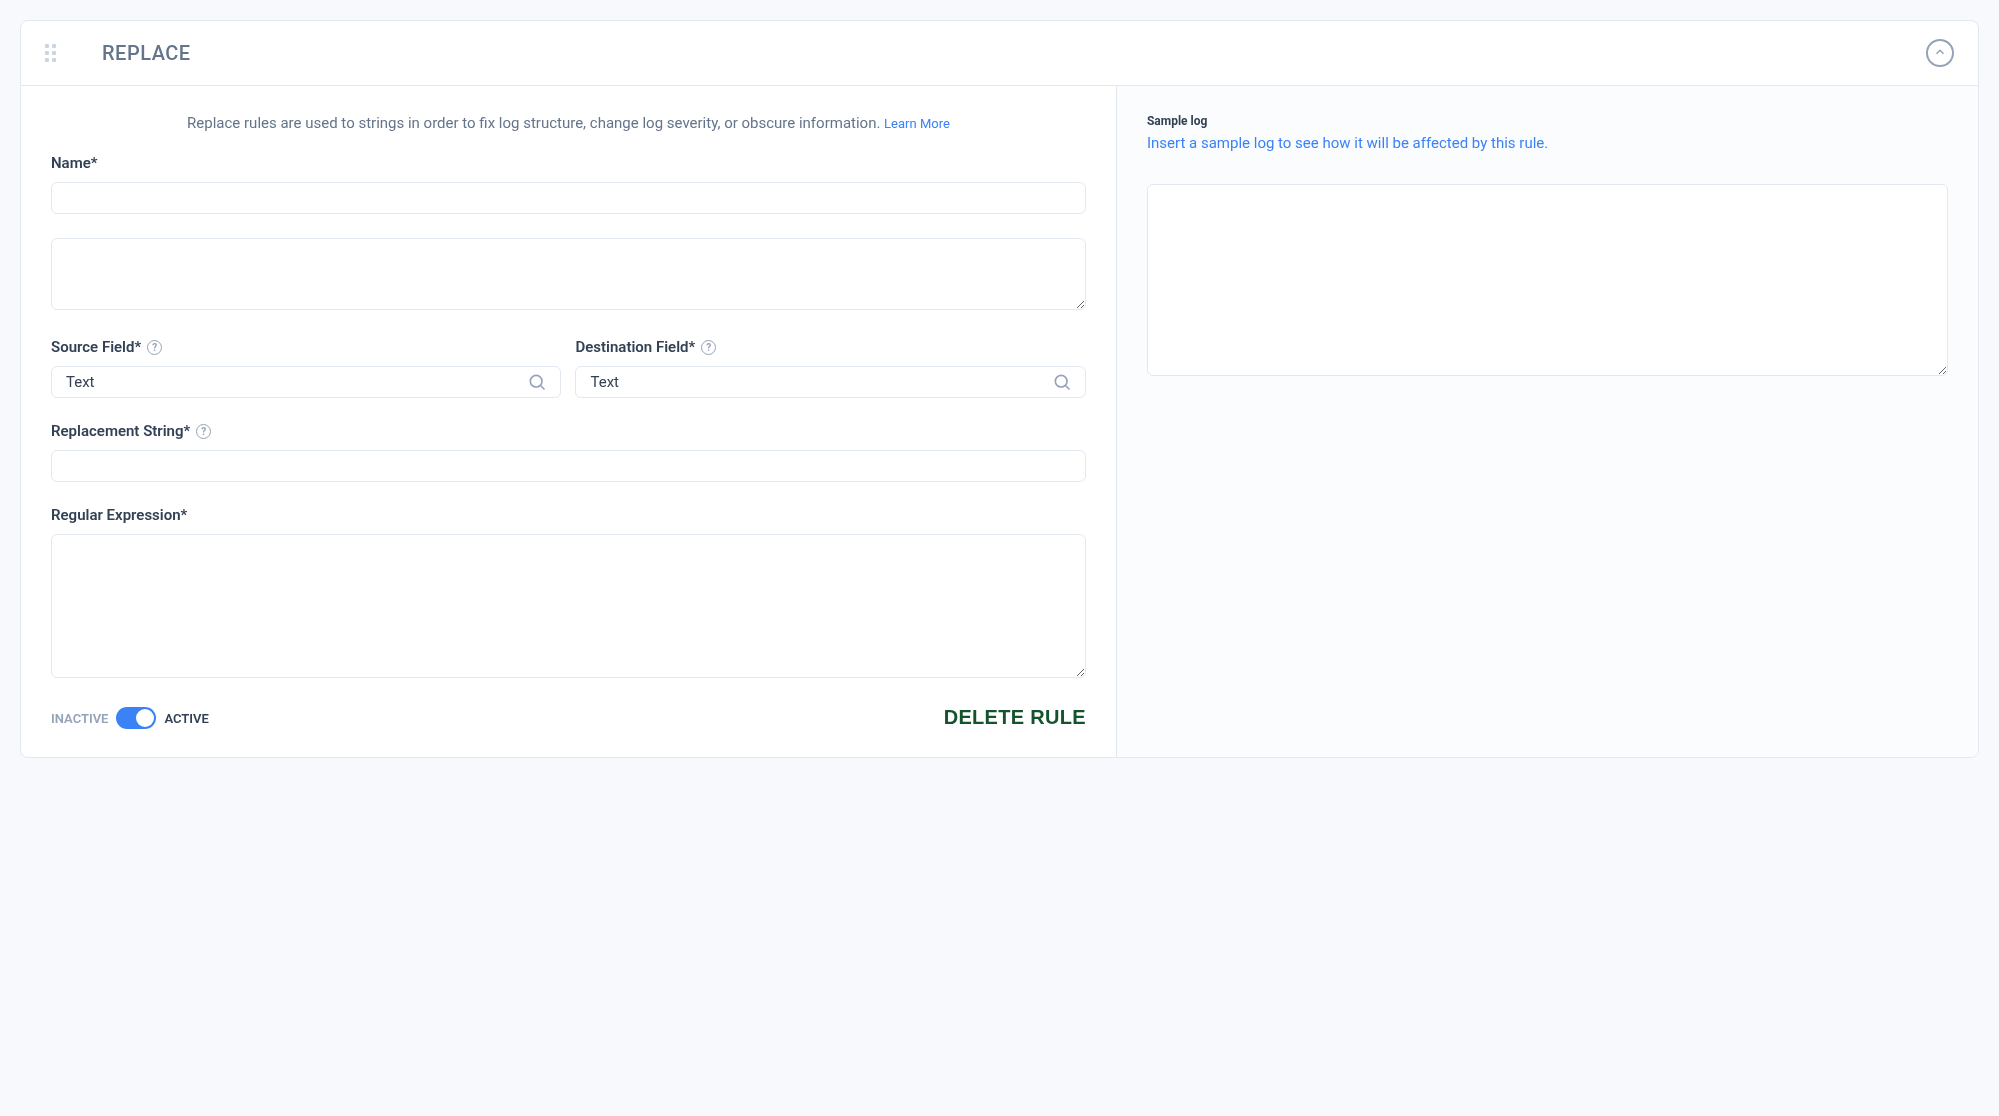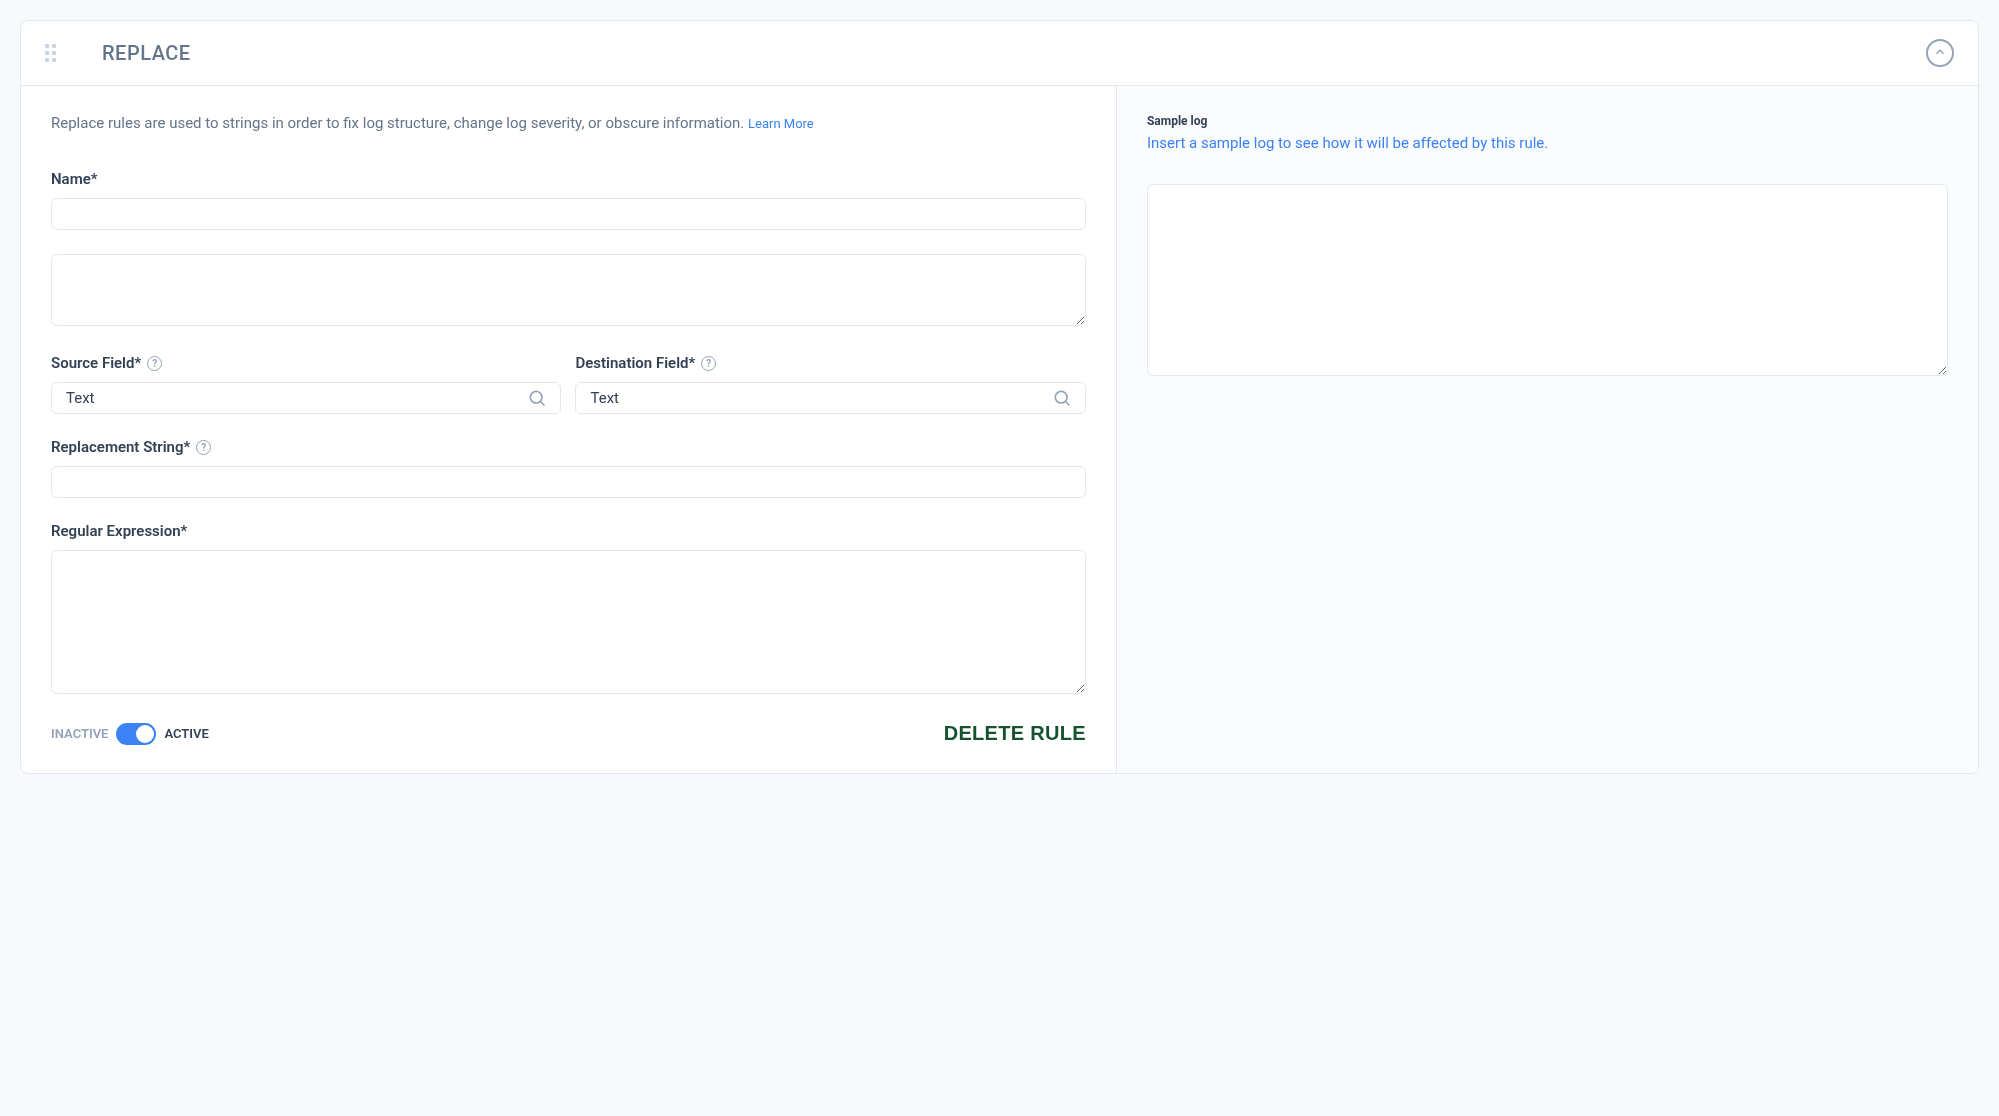--- a/index.html
+++ b/index.html
@@ -91,21 +91,22 @@
     
     .right-panel {
       flex: 0 0 44%;
       padding: 28px 30px;
       background: #fbfcfd;
     }
     
     .intro-text {
       font-size: 15px;
       color: #64748b;
-      margin-bottom: 38px;
+      margin-bottom: 22px;
+      text-align: center;
     }
     
     .learn-more {
       color: #3b82f6;
       text-decoration: none;
       font-size: 13px;
       cursor: pointer;
     }
     
     .form-group {
@@ -202,21 +203,21 @@
     .search-icon svg {
       width: 20px;
       height: 20px;
       stroke: #94a3b8;
       stroke-width: 2;
       fill: none;
     }
     
     .footer-row {
       display: flex;
-      align-items: center;
+      align-items: flex-end;
       justify-content: space-between;
       margin-top: 10px;
     }
     
     .toggle-group {
       display: flex;
       align-items: center;
       gap: 8px;
     }
     

